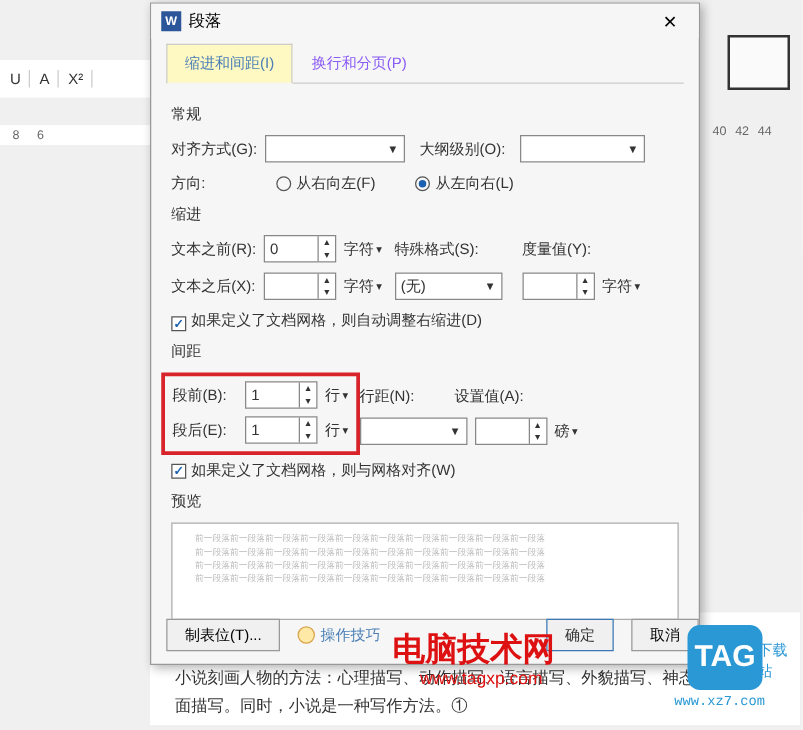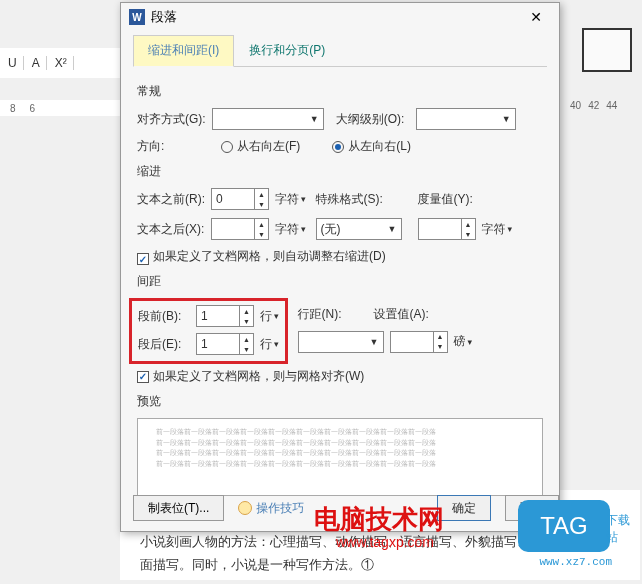--- a/index.html
+++ b/index.html
@@ -12,21 +12,21 @@
 .bg-ruler-right { position: absolute; top: 100px; left: 570px; height: 16px; font-size: 10px; color: #666; display: flex; gap: 7px; }
 .bg-page { position: absolute; top: 490px; left: 120px; width: 520px; height: 90px; background: #fff; padding: 40px 20px 10px; font-size: 13px; line-height: 1.8; color: #333; }
 
 .dialog { position: absolute; top: 2px; left: 120px; width: 440px; height: 530px; background: #f6f6f6; border: 1px solid #999; box-shadow: 2px 2px 8px rgba(0,0,0,0.3); }
 .titlebar { height: 28px; display: flex; align-items: center; padding: 0 8px; background: #f6f6f6; }
 .wicon { width: 16px; height: 16px; background: #2b579a; color: #fff; font-weight: bold; font-size: 10px; display: flex; align-items: center; justify-content: center; margin-right: 6px; }
 .title { font-size: 13px; flex: 1; }
 .close { width: 30px; height: 28px; display: flex; align-items: center; justify-content: center; font-size: 14px; cursor: pointer; }
 
 .tabs { display: flex; border-bottom: 1px solid #ccc; margin: 4px 12px 0; }
-.tab { padding: 6px 14px; font-size: 12px; border: 1px solid transparent; cursor: pointer; color: #0f766e; }
+.tab { padding: 6px 14px; font-size: 12px; border: 1px solid transparent; cursor: pointer; color: #8b5cf6; }
 .tab.active { border: 1px solid #ccc; border-bottom: 1px solid #f6f6f6; margin-bottom: -1px; color: #4a7fb5; background: #fef9c3; }
 
 .content { padding: 10px 16px; font-size: 12px; color: #333; }
 .section-title { margin: 6px 0 8px; }
 .row { display: flex; align-items: center; margin-bottom: 8px; gap: 6px; }
 .label { min-width: 68px; }
 .combo { height: 22px; border: 1px solid #888; background: #fff; font-size: 12px; padding: 0 4px; display: flex; align-items: center; justify-content: space-between; }
 .combo .arrow { font-size: 9px; color: #333; }
 .spin { width: 58px; height: 22px; border: 1px solid #888; background: #fff; display: flex; align-items: center; padding-left: 4px; position: relative; }
 .spin .updown { position: absolute; right: 0; top: 0; width: 14px; height: 100%; display: flex; flex-direction: column; border-left: 1px solid #888; }
@@ -43,21 +43,21 @@
 .preview { margin-top: 8px; border: 1px solid #aaa; height: 78px; background: #fff; padding: 8px 18px; font-size: 7px; color: #bbb; line-height: 1.5; overflow: hidden; }
 
 .dlg-footer { position: absolute; bottom: 10px; left: 12px; right: 0; display: flex; gap: 14px; }
 .btn { height: 26px; padding: 0 14px; border: 1px solid #999; background: #f0f0f0; font-size: 12px; display: flex; align-items: center; cursor: pointer; }
 .btn.primary { border: 1px solid #3b78b5; color: #333; }
 .link { color: #4a7fb5; font-size: 12px; display: flex; align-items: center; gap: 4px; cursor: pointer; }
 .link .bulb { width: 14px; height: 14px; border: 1px solid #d9a34a; border-radius: 50%; background: #ffe9a6; }
 
 .watermark1 { position: absolute; top: 502px; left: 314px; font-size: 26px; font-weight: bold; font-family: "SimHei", sans-serif; color: #d11; z-index: 20; }
 .watermark2 { position: absolute; top: 534px; left: 336px; font-size: 14px; color: #d11; z-index: 20; }
-.tag { position: absolute; top: 500px; right: 32px; width: 92px; height: 52px; background: #2b98d6; border-radius: 10px; color: #fff; font-size: 24px; font-weight: normal; display: flex; align-items: center; justify-content: center; z-index: 19; margin-left: 28px; }
+.tag { position: absolute; top: 500px; right: 32px; width: 60px; height: 52px; background: #2b98d6; border-radius: 10px; color: #fff; font-size: 24px; font-weight: bold; display: flex; align-items: center; justify-content: center; z-index: 19; margin-left: 28px; }
 .tag-side { position: absolute; top: 512px; right: 2px; width: 34px; font-size: 12px; color: #2b98d6; z-index: 19; }
 .tag-under { position: absolute; top: 556px; right: 30px; font-size: 11px; color: #2b98d6; z-index: 19; font-family: Liberation Mono, monospace; }
 </style>
 </head>
 <body>
 
 <div class="bg-toolbar">
   <span>U</span>
   <span>A</span>
   <span>X²</span>
@@ -163,21 +163,21 @@
     </div>
     <div class="row">
       <label style="display:flex;align-items:flex-end">
           <span class="chk checked"></span>
           <span>如果定义了文档网格，则自动调整右缩进(D)</span>
         </label>
     </div>
 
     <div class="section-title">间距</div>
 
-    <div style="display:flex;gap:10px;align-items:center">
+    <div style="display:flex;align-items:flex-end">
       <div class="red-box">
         <div class="row" style="margin-bottom:6px">
           <span class="label" style="min-width:52px">段前(B):</span>
           <div class="spin">
               <span>1</span>
               <div class="updown">
                 <div>▲</div>
                 <div>▼</div>
               </div>
             </div>

